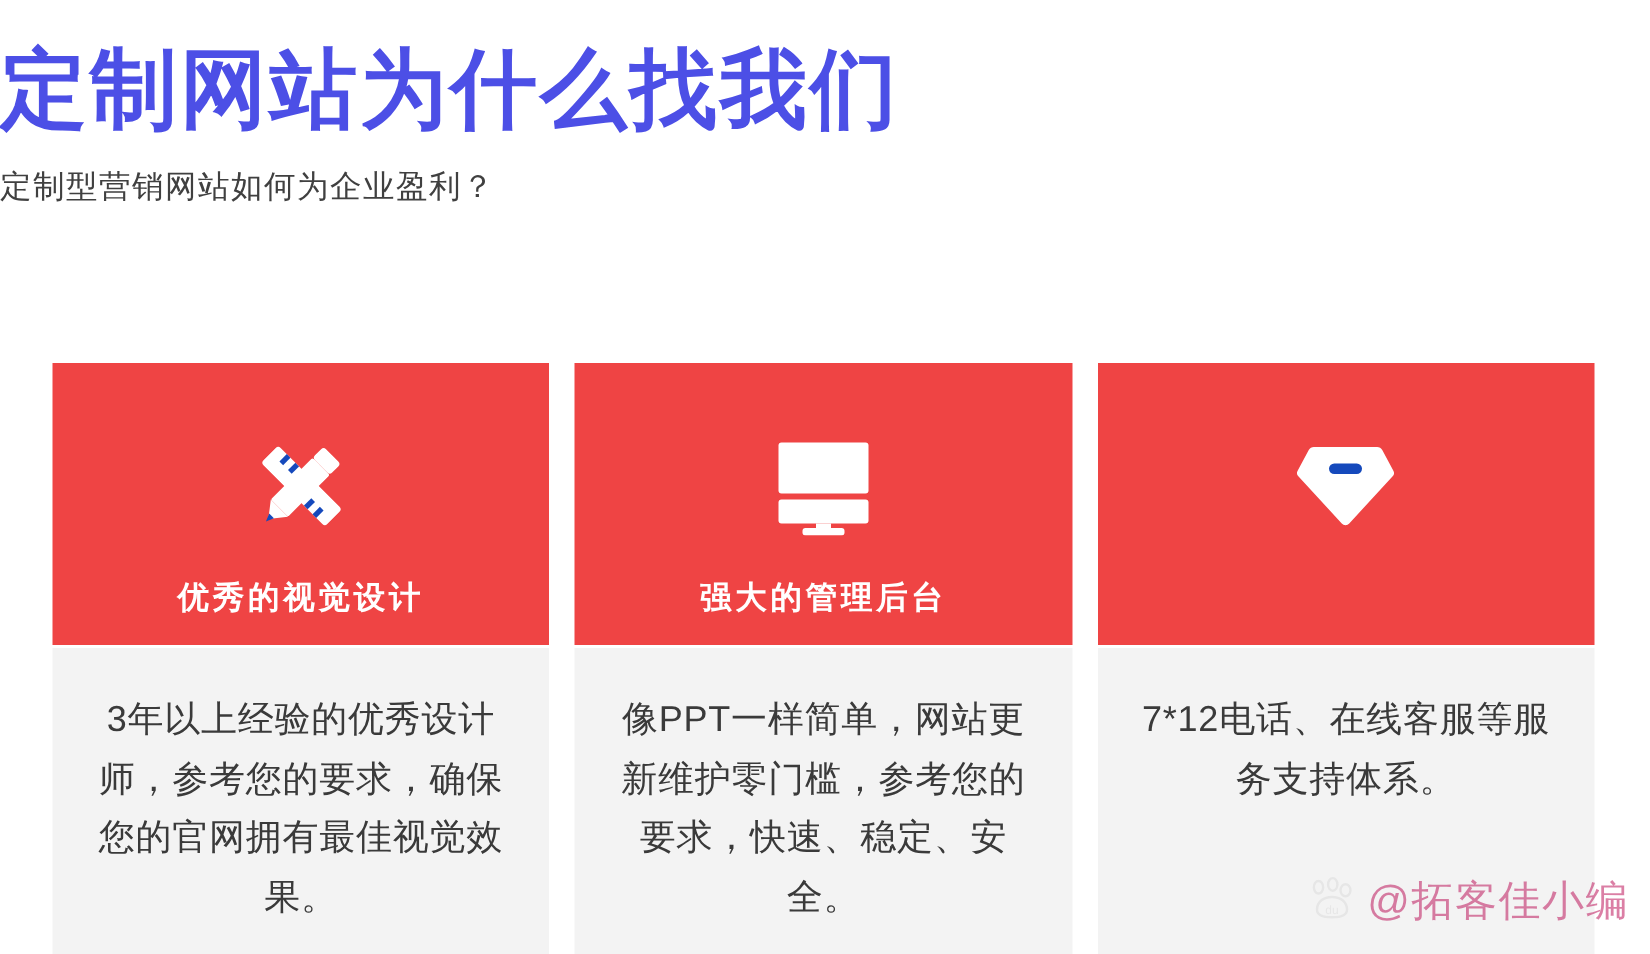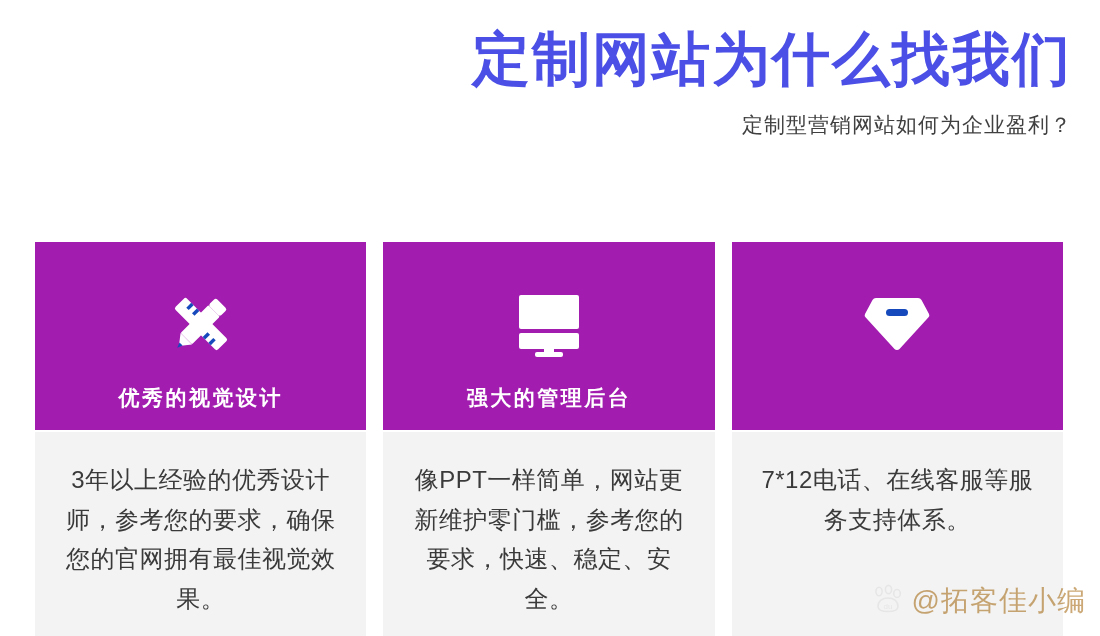--- a/index.html
+++ b/index.html
@@ -22,21 +22,21 @@
     height: 636px;
     overflow: hidden;
   }
 
   
   .header {
     position: absolute;
     left: 0;
     top: 0;
     width: 1072px;
-    text-align: right;
+    text-align: left;
   }
   .page-title {
     margin: 0;
     padding-top: 26px;
     font-size: 58px;
     line-height: 1.15;
     font-weight: 700;
     color: #4c4fe6;
     letter-spacing: 2px;
     font-family: "DejaVu Sans", "Liberation Sans", sans-serif;
@@ -61,21 +61,21 @@
     width: 1028px;
     display: flex;
     gap: 17px;
   }
   .card {
     width: 332px;
     display: flex;
     flex-direction: column;
   }
   .card-head {
-    background: #a21caf;
+    background: #ef4444;
     height: 188px;
     display: flex;
     flex-direction: column;
     align-items: center;
     justify-content: flex-start;
   }
   .card-icon {
     height: 96px;
     display: flex;
     align-items: center;
@@ -123,21 +123,21 @@
     align-items: center;
     gap: 7px;
     opacity: 0.55;
     pointer-events: none;
   }
   .watermark-paw {
     display: block;
   }
   .watermark-text {
     font-size: 28px;
-    color: #a16207;
+    color: #be185d;
     font-weight: 400;
     letter-spacing: 1px;
     white-space: nowrap;
   }
 </style>
 </head>
 <body>
 
 <div class="page">
 

